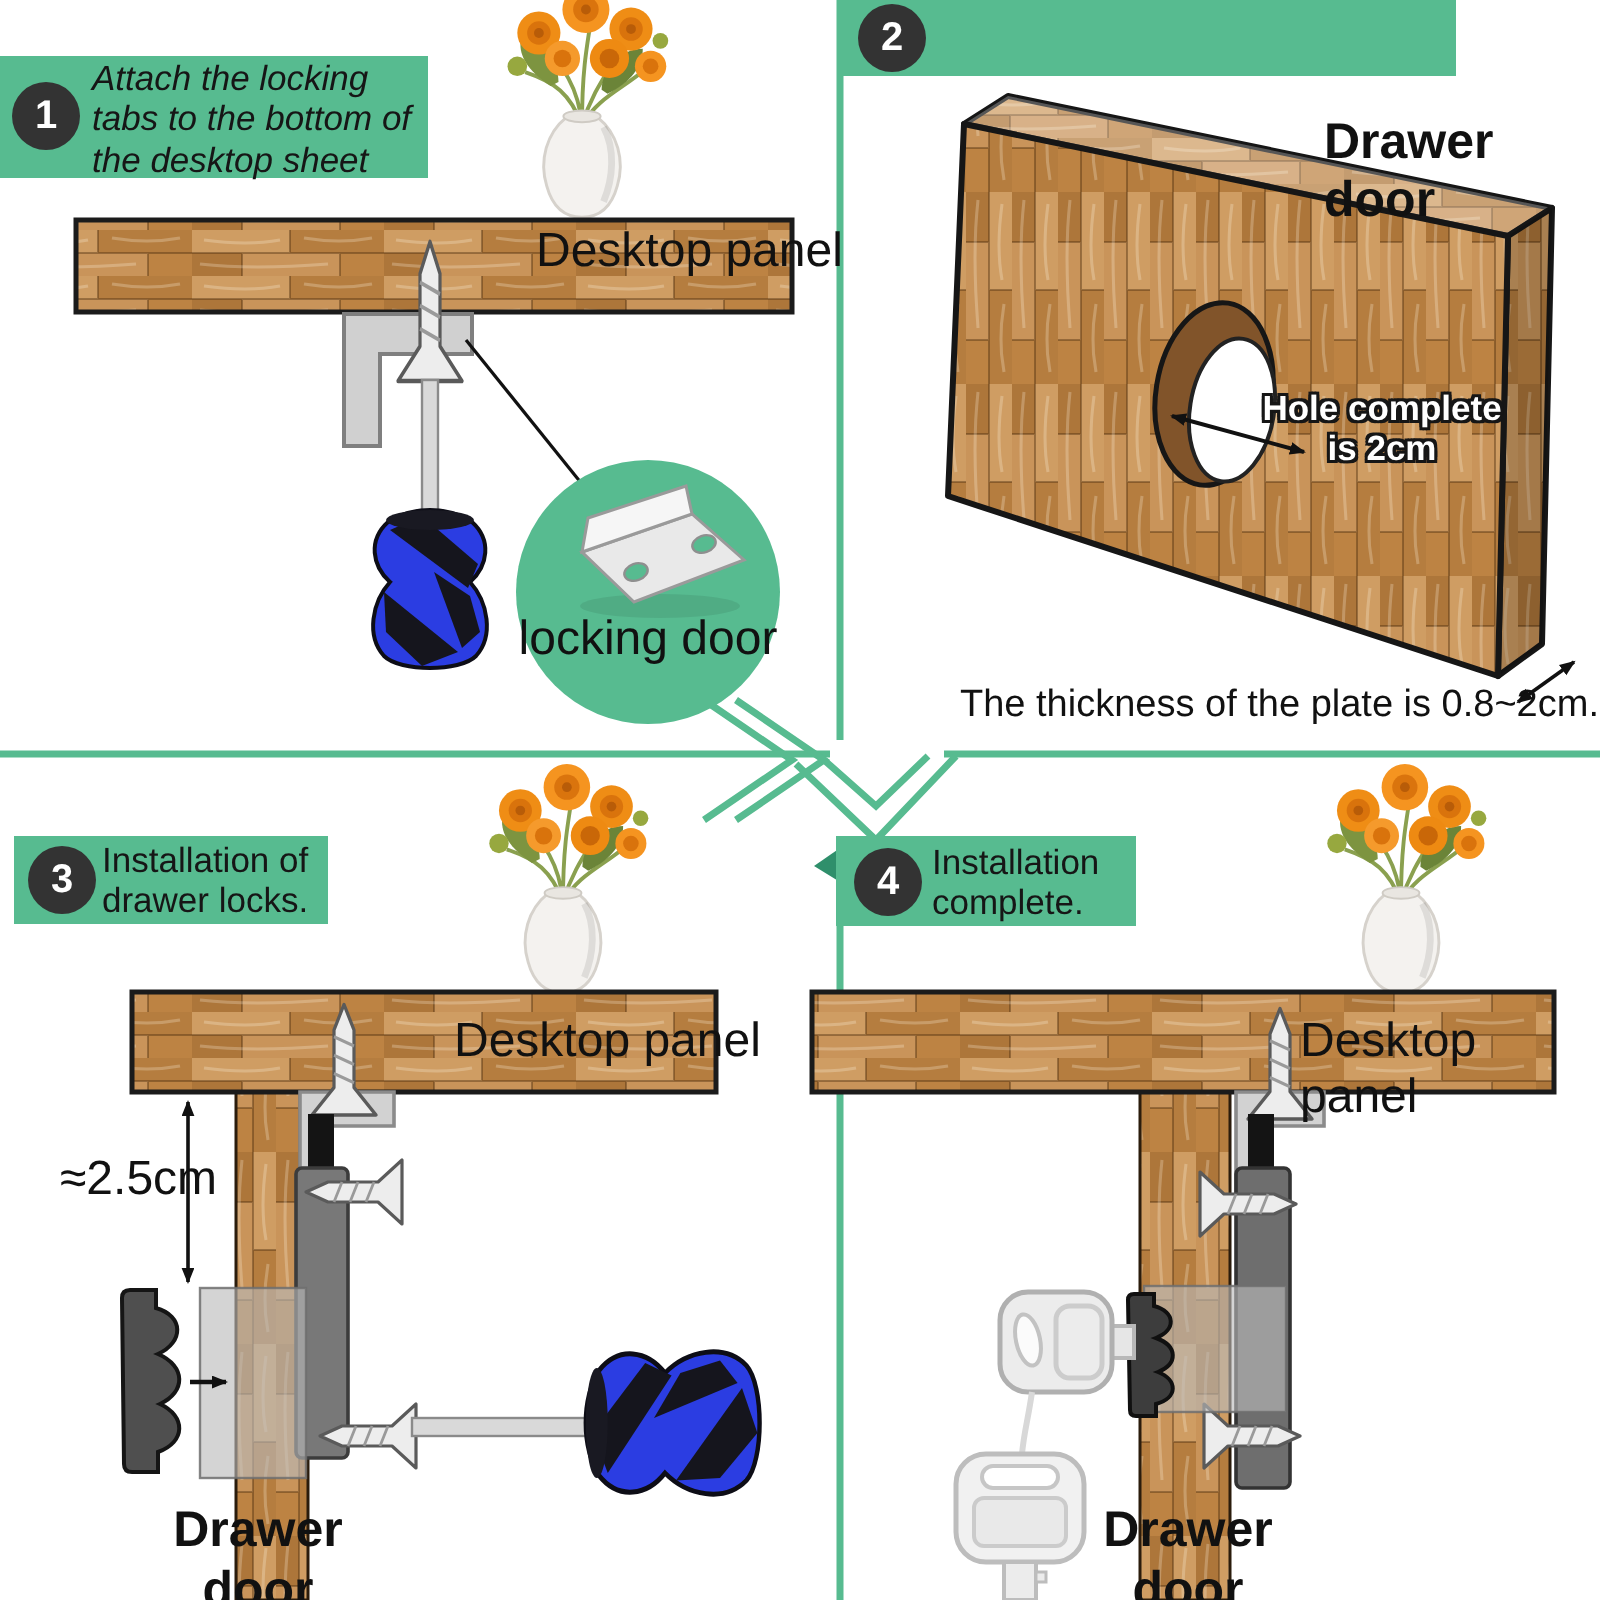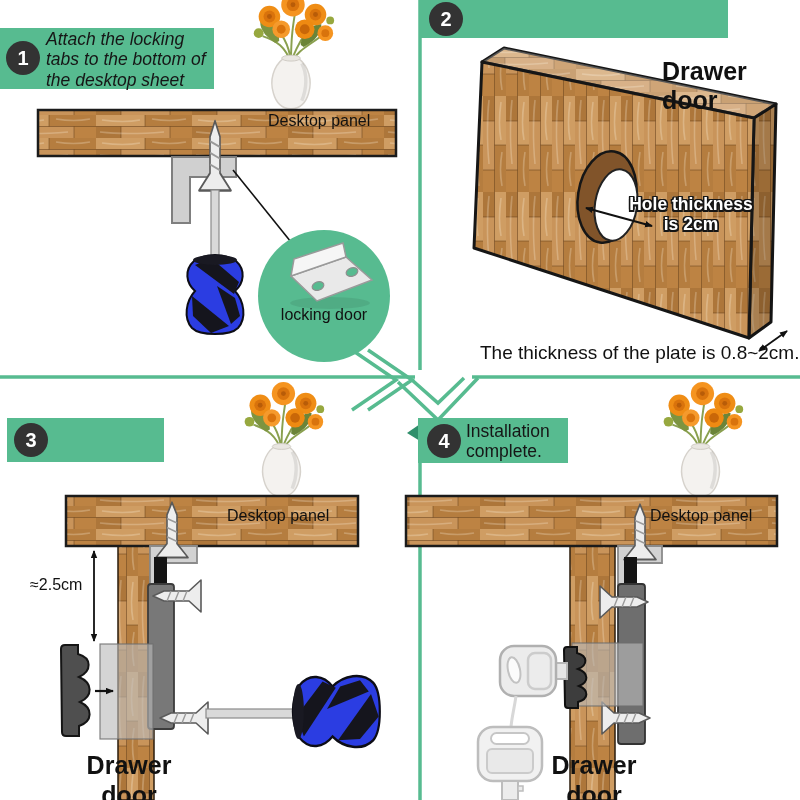--- a/index.html
+++ b/index.html
@@ -8,21 +8,21 @@
     font-family:"Liberation Sans", sans-serif;color:#111;
   }
   #scene-svg{position:absolute;left:0;top:0;width:800px;height:800px;}
   .step-box{position:absolute;background:#57bb90;}
   .badge{
     position:absolute;width:34px;height:34px;border-radius:50%;background:#333333;
     color:#fff;font-weight:bold;font-size:20px;display:flex;align-items:center;justify-content:center;
   }
   .step-title{position:absolute;color:#161616;}
   .pre{white-space:pre-line;}
-  .lbl{position:absolute;font-size:16px;color:#111;line-height:1.15;}
+  .lbl{position:absolute;font-size:24px;color:#111;line-height:1.15;}
   .bold-lbl{font-weight:bold;font-size:25px;}
   #box1{left:0;top:28px;width:214px;height:61px;}
   #box1 .badge{left:6px;top:13px;}
   #box1 .step-title{left:46px;top:1px;font-size:17.5px;line-height:1.16;font-style:italic;}
   #box2{left:420px;top:0;width:308px;height:38px;}
   #box2 .badge{left:9px;top:2px;}
   #box2 .step-title{left:52px;top:7px;font-size:18.5px;}
   #box3{left:7px;top:418px;width:157px;height:44px;}
   #box3 .badge{left:7px;top:5px;}
   #box3 .step-title{left:44px;top:2px;font-size:17.5px;line-height:1.15;}
@@ -215,32 +215,34 @@
     <div class="badge">1</div>
     <div class="step-title pre">Attach the locking
 tabs to the bottom of
 the desktop sheet</div>
   </div>
   <div class="step-box" id="box2">
     <div class="badge">2</div>
   </div>
   <div class="step-box" id="box3">
     <div class="badge">3</div>
+    <div class="step-title pre">Installation of
+drawer locks.</div>
   </div>
   <div class="step-box" id="box4">
     <div class="badge">4</div>
     <div class="step-title pre">Installation
 complete.</div>
   </div>
 
   <div class="lbl" id="lbl-panel1">Desktop panel</div>
   <div class="lbl" id="lbl-lockplate">locking door</div>
 
   <div class="lbl bold-lbl" id="lbl-door2">Drawer door</div>
-  <div class="lbl pre" id="lbl-hole">Hole thickness
+  <div class="lbl pre" id="lbl-hole">Hole complete
 is 2cm</div>
   <div class="lbl" id="lbl-thick">The thickness of the plate is 0.8~2cm.</div>
 
   <div class="lbl" id="lbl-panel3">Desktop panel</div>
   <div class="lbl" id="lbl-dim">≈2.5cm</div>
   <div class="lbl bold-lbl pre" id="lbl-door3">Drawer
 door</div>
 
   <div class="lbl" id="lbl-panel4">Desktop panel</div>
   <div class="lbl bold-lbl pre" id="lbl-door4">Drawer

